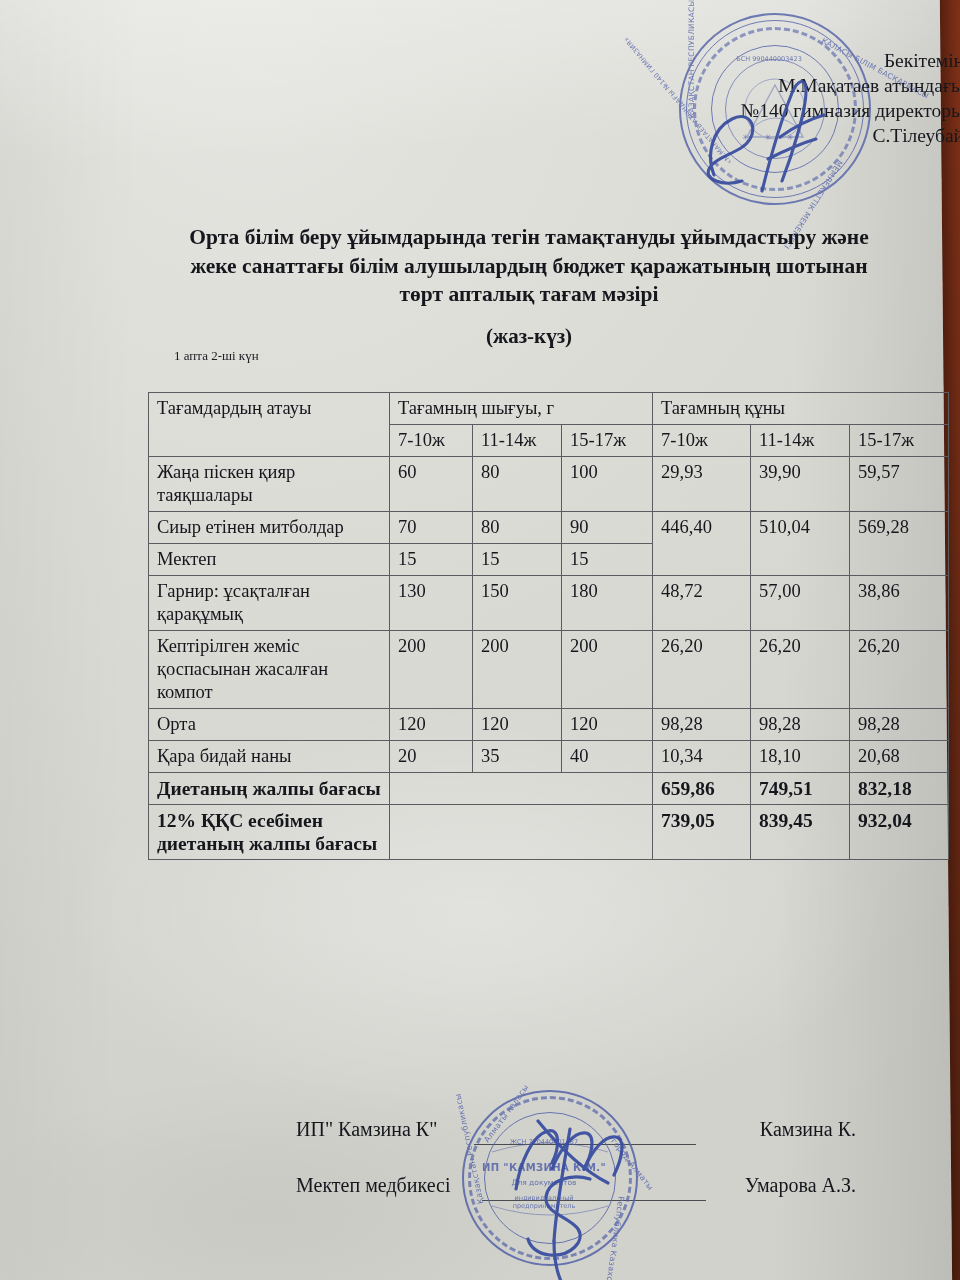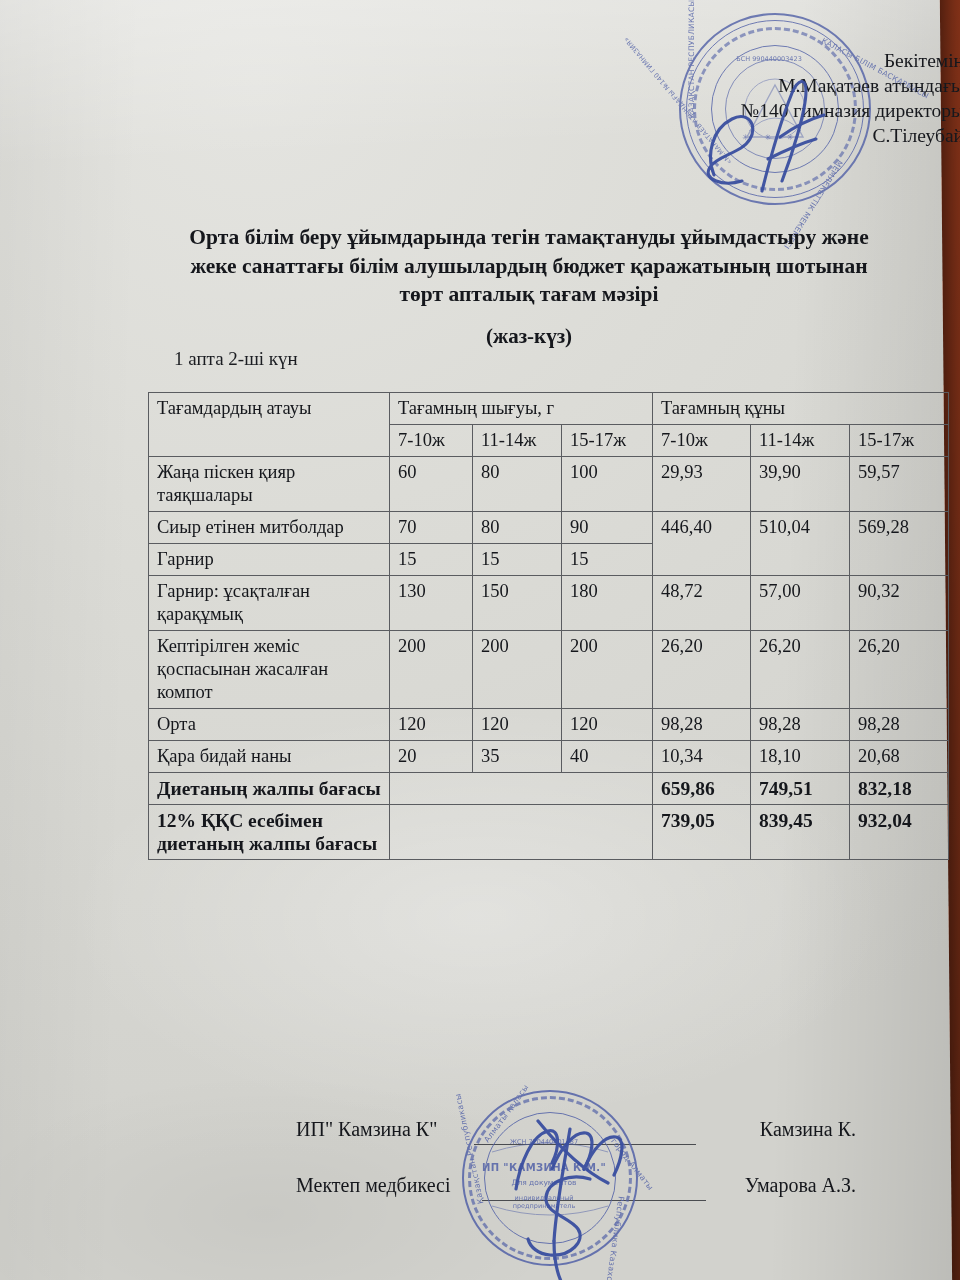--- a/index.html
+++ b/index.html
@@ -149,21 +149,21 @@
     display: block;
     margin-top: 13px;
     font-size: 21px;
   }
 
   
   #day-label {
     position: absolute;
     left: 140px;
     top: 320px;
-    font-size: 19px;
+    font-size: 13px;
     color: #1b1d22;
     z-index: 5;
   }
 
   
   #menu-table-wrap {
     position: absolute;
     left: 114px;
     top: 364px;
     width: 800px;
@@ -343,33 +343,33 @@
             <tr>
               <td class="dish">Сиыр етінен митболдар</td>
               <td class="num">70</td>
               <td class="num">80</td>
               <td class="num">90</td>
               <td class="num" rowspan="2">446,40</td>
               <td class="num" rowspan="2">510,04</td>
               <td class="num" rowspan="2">569,28</td>
             </tr>
             <tr>
-              <td class="dish">Гарнир</td>
+              <td class="dish">Мектеп</td>
               <td class="num">15</td>
               <td class="num">15</td>
               <td class="num">15</td>
             </tr>
             <tr>
               <td class="dish">Гарнир:  ұсақталған қарақұмық</td>
               <td class="num">130</td>
               <td class="num">150</td>
               <td class="num">180</td>
               <td class="num">48,72</td>
               <td class="num">57,00</td>
-              <td class="num">90,32</td>
+              <td class="num">38,86</td>
             </tr>
             <tr>
               <td class="dish">Кептірілген жеміс қоспасынан жасалған компот</td>
               <td class="num">200</td>
               <td class="num">200</td>
               <td class="num">200</td>
               <td class="num">26,20</td>
               <td class="num">26,20</td>
               <td class="num">26,20</td>
             </tr>

